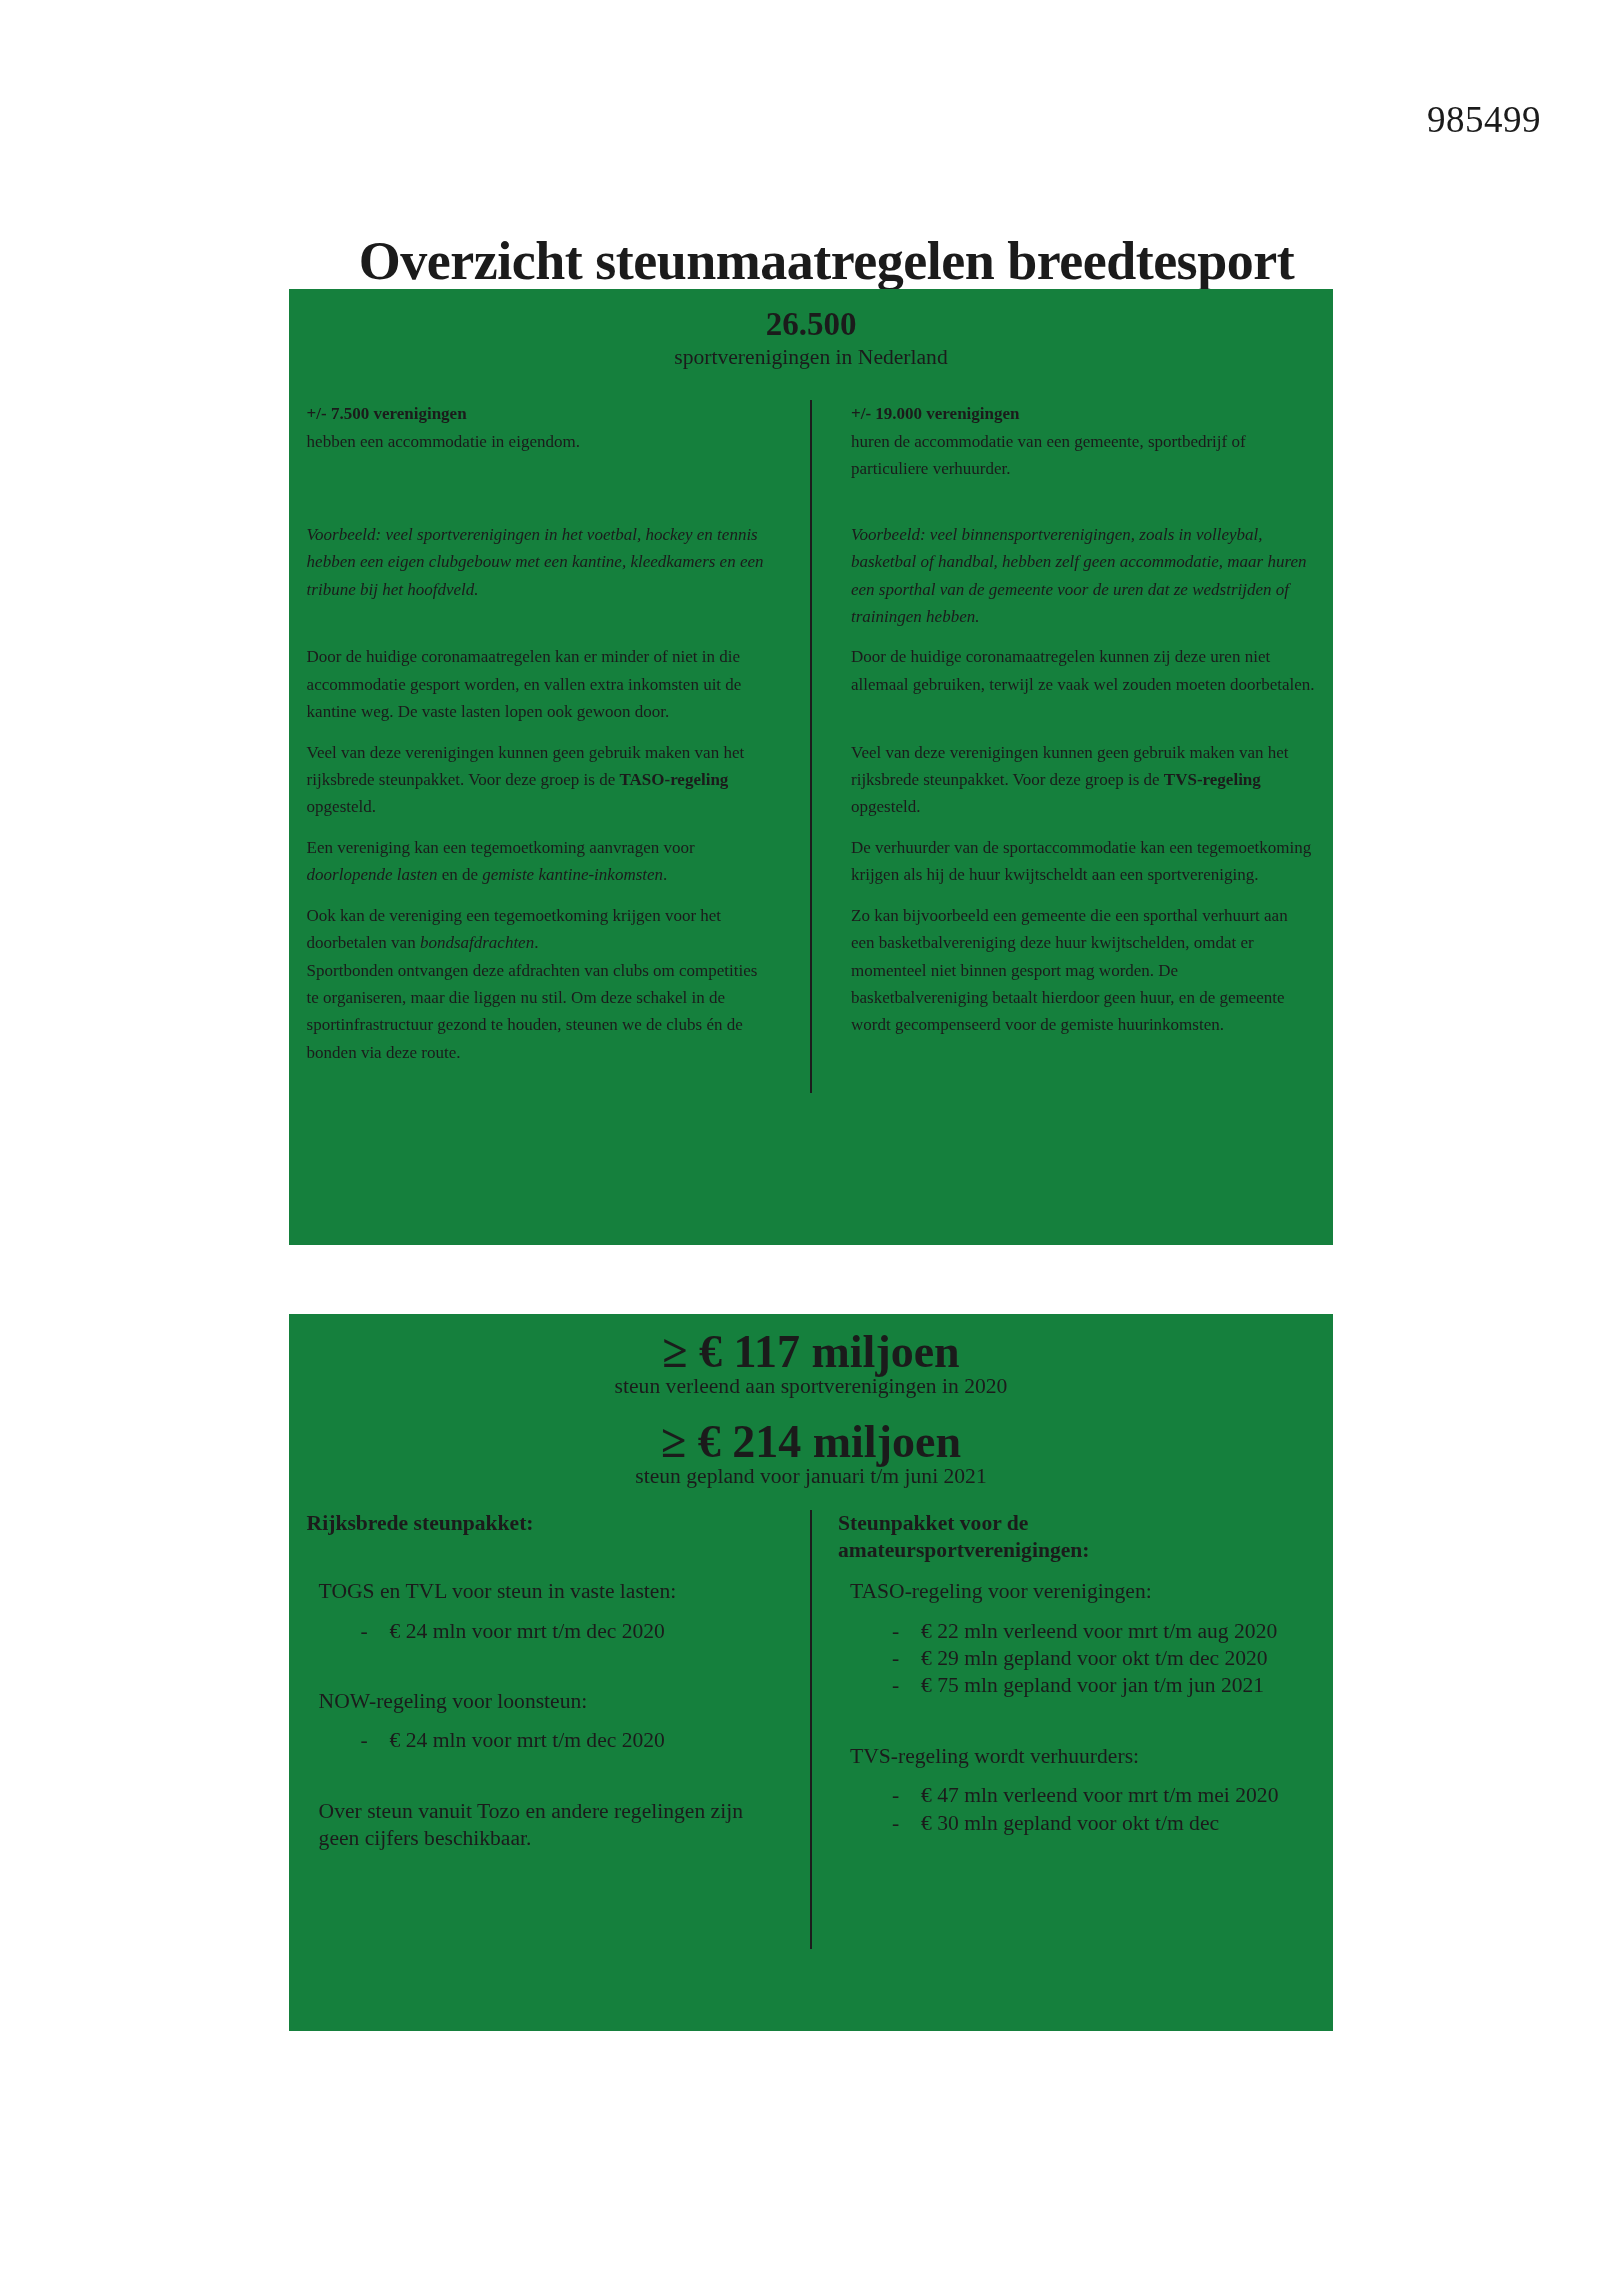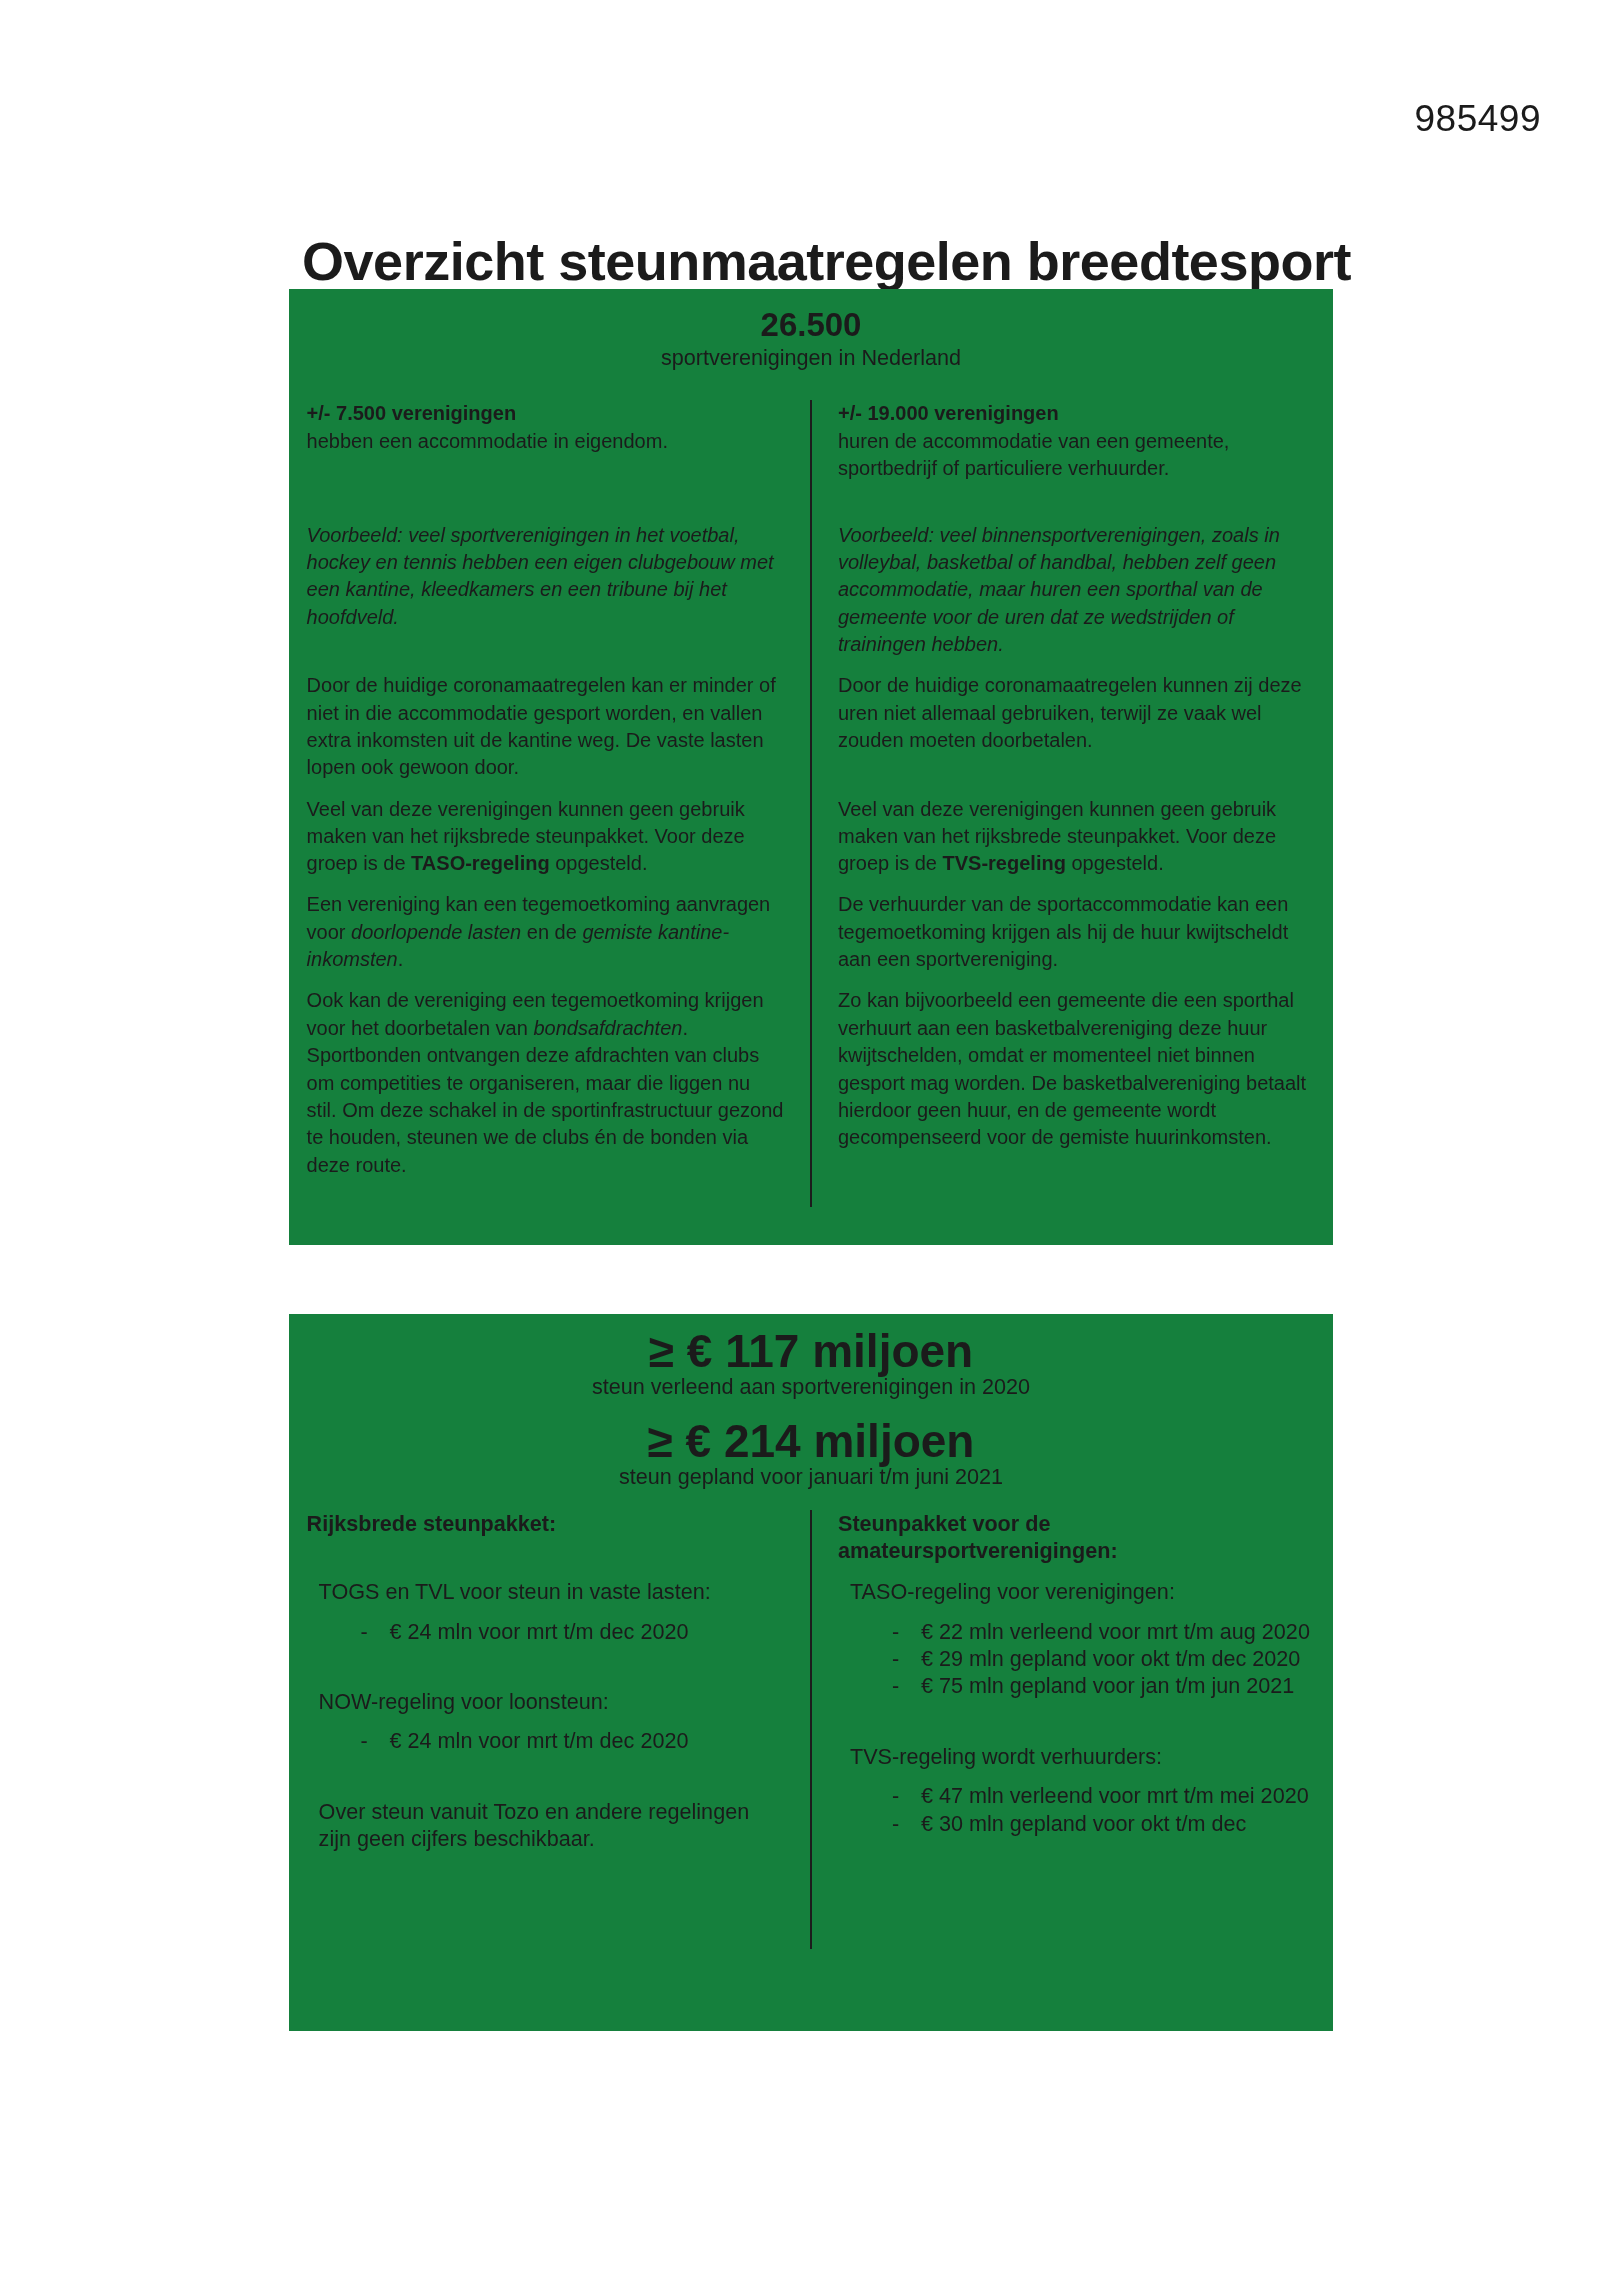--- a/index.html
+++ b/index.html
@@ -1,20 +1,20 @@
 <!DOCTYPE html>
 <html><head>
 <meta charset="utf-8">
 <style>
   html,body{margin:0;padding:0;background:#ffffff;}
   .page{
     position:relative;
     width:1621px;height:2224px;
     background:#ffffff;
-    font-family:Liberation Sans, sans-serif;
+    font-family:Liberation Serif, serif;
     color:#1b1b1b;
     overflow:hidden;
   }
   .doc-number{
     position:absolute;top:98px;right:80px;
     font-size:37px;letter-spacing:0.5px;
   }
   .title{
     position:absolute;top:214px;left:0;width:100%;
     margin:16px;text-align:center;
@@ -25,21 +25,21 @@
     background:#15803d;box-sizing:border-box;
   }
   .panel-top{top:289px;min-height:956px;padding:15.7px 17.6px 19.6px 17.6px;}
   .panel-bottom{top:1314px;min-height:717px;padding:15.7px 17.6px 11.8px 17.6px;}
 
   .stat-value{font-size:33px;font-weight:bold;text-align:center;line-height:39px;}
   .stat-sub{font-size:21.6px;text-align:center;line-height:27.4px;margin-bottom:29px;}
 
   .cols{
     display:grid;grid-template-columns:1fr 54px 1fr;
-    row-gap:13.7px;font-size:20px;line-height:27.4px;
+    row-gap:13.7px;font-size:17px;line-height:27.4px;gap:13px;
   }
   .para{white-space:pre-wrap;}
   .example-gap{margin-top:25.5px;}
   .b{font-weight:bold;}
   .i{font-style:italic;}
   .vline{width:2px;background:#1c1c1c;justify-self:center;}
 
   .big-stat{margin-bottom:19.6px;}
   .big-stat-value{font-size:46px;font-weight:bold;text-align:center;line-height:43px;}
   .big-stat-label{font-size:21.6px;text-align:center;line-height:27.4px;}

